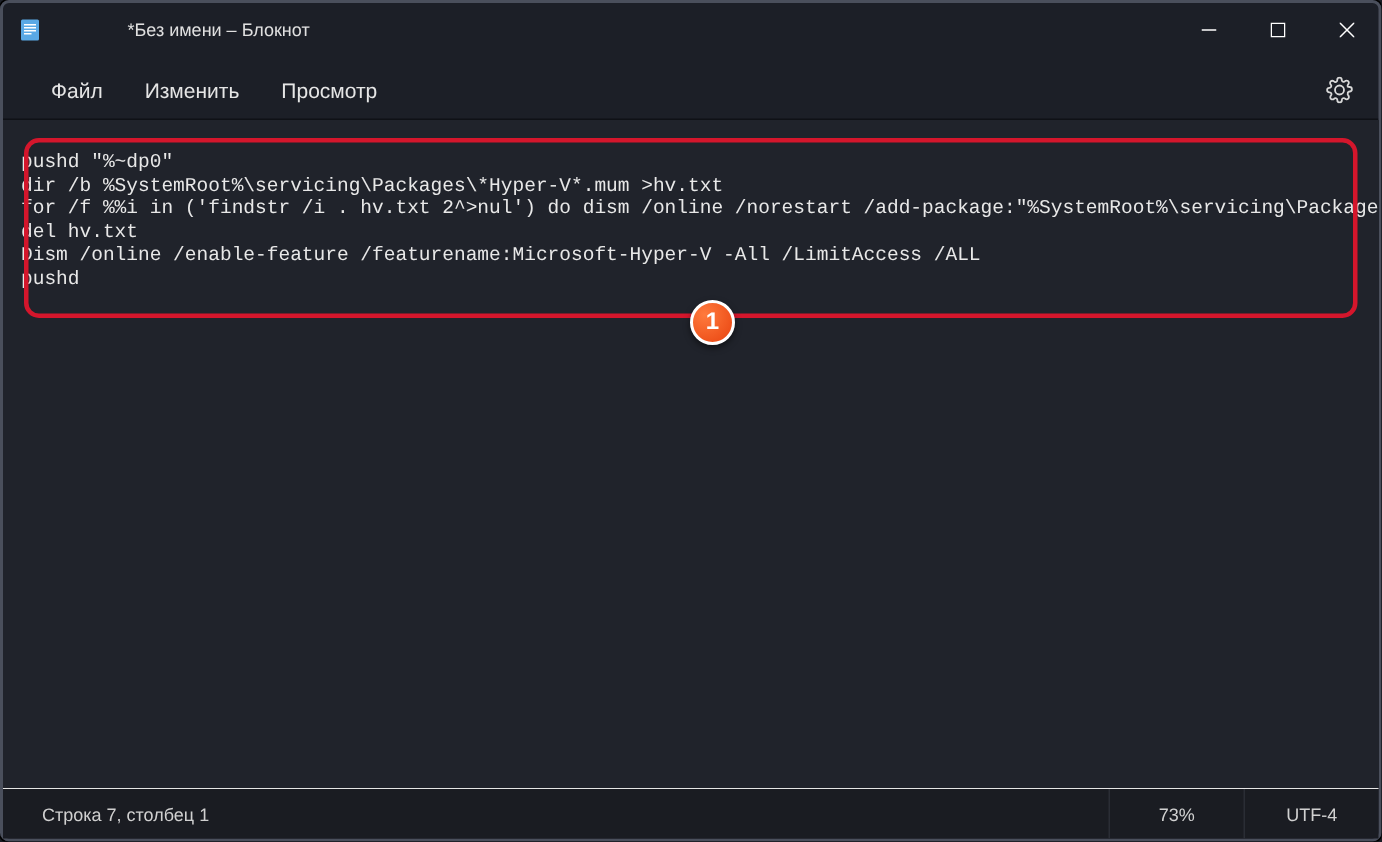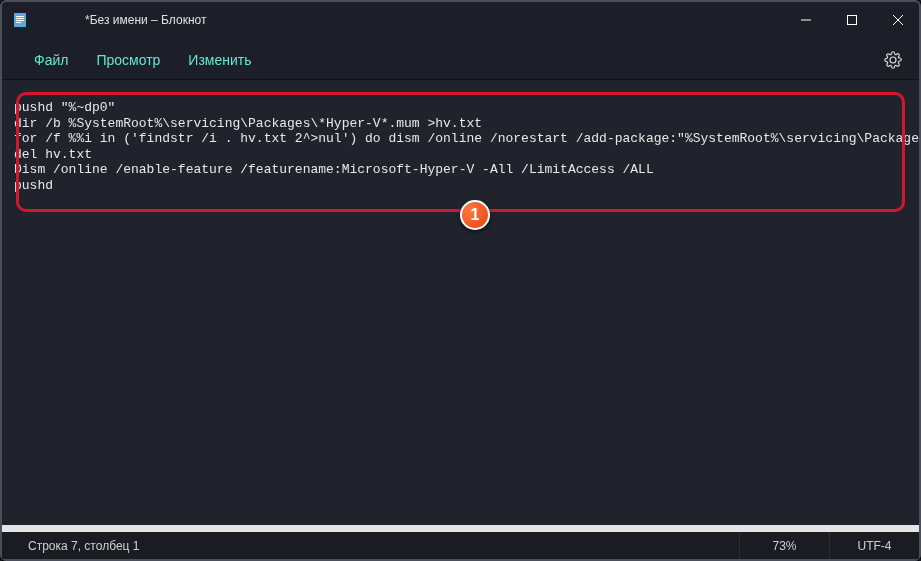--- a/index.html
+++ b/index.html
@@ -56,21 +56,21 @@
       height: 40px;
       display: flex;
       align-items: center;
       padding: 0 8px 0 20px;
       background: #1c1f27;
       border-bottom: 1px solid #0f1116;
     }
     .menu-item {
       padding: 8px 14px;
       font-size: 14px;
-      color: #5eead4;
+      color: #e5e5e5;
       cursor: default;
     }
     .menu-spacer { flex: 1; }
     .settings-btn {
       width: 40px;
       height: 40px;
       display: flex;
       align-items: center;
       justify-content: center;
     }
@@ -124,21 +124,21 @@
       position: absolute;
       bottom: 2px;
       left: 2px;
       right: 2px;
       height: 34px;
       background: #1a1c22;
       display: flex;
       align-items: center;
       font-size: 12px;
       color: #d0d0d0;
-      border-top: 7px solid #e5e5e5;
+      border-top: 1px solid #e5e5e5;
     }
     .status-cursor {
       padding-left: 26px;
       flex: 1;
     }
     .status-seg {
       padding: 0 18px;
       height: 100%;
       display: flex;
       align-items: center;
@@ -178,22 +178,22 @@
     <div class="win-btn close">
       <svg width="10" height="10" viewBox="0 0 10 10">
           <path d="M0 0l10 10M10 0L0 10" stroke="#fff" stroke-width="1"></path>
         </svg>
     </div>
   </div>
 </div>
 
 <div class="menubar">
   <div class="menu-item">Файл</div>
+  <div class="menu-item">Изменить</div>
   <div class="menu-item">Просмотр</div>
-  <div class="menu-item">Изменить</div>
   <div class="menu-spacer"></div>
   <div class="settings-btn">
     <svg width="18" height="18" viewBox="0 0 24 24">
       <path fill="none" stroke="#d8d8d8" stroke-width="1.6" d="M12 8a4 4 0 100 8 4 4 0 000-8z"></path>
       <path fill="none" stroke="#d8d8d8" stroke-width="1.6" d="M19.4 15a1.65 1.65 0 00.33 1.82l.06.06a2 2 0 11-2.83 2.83l-.06-.06a1.65 1.65 0 00-1.82-.33 1.65 1.65 0 00-1 1.51V21a2 2 0 01-4 0v-.09a1.65 1.65 0 00-1-1.51 1.65 1.65 0 00-1.82.33l-.06.06a2 2 0 11-2.83-2.83l.06-.06a1.65 1.65 0 00.33-1.82 1.65 1.65 0 00-1.51-1H3a2 2 0 010-4h.09a1.65 1.65 0 001.51-1 1.65 1.65 0 00-.33-1.82l-.06-.06a2 2 0 112.83-2.83l.06.06a1.65 1.65 0 001.82.33H9a1.65 1.65 0 001-1.51V3a2 2 0 014 0v.09a1.65 1.65 0 001 1.51 1.65 1.65 0 001.82-.33l.06-.06a2 2 0 112.83 2.83l-.06.06a1.65 1.65 0 00-.33 1.82V9c.46.19.93.3 1.41.33H21a2 2 0 010 4h-.09a1.65 1.65 0 00-1.51 1z"></path>
     </svg>
   </div>
 </div>
 
 <div class="editor-wrapper">

